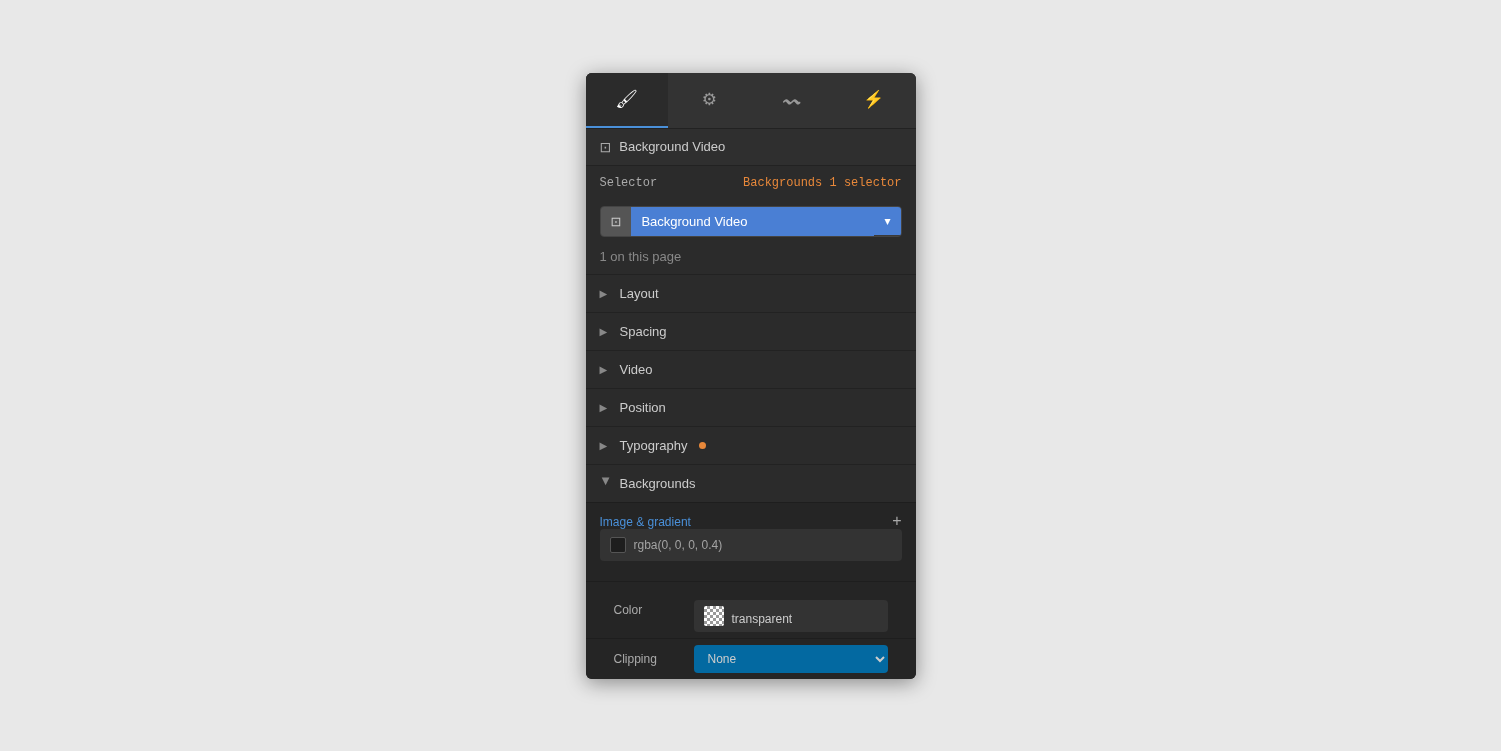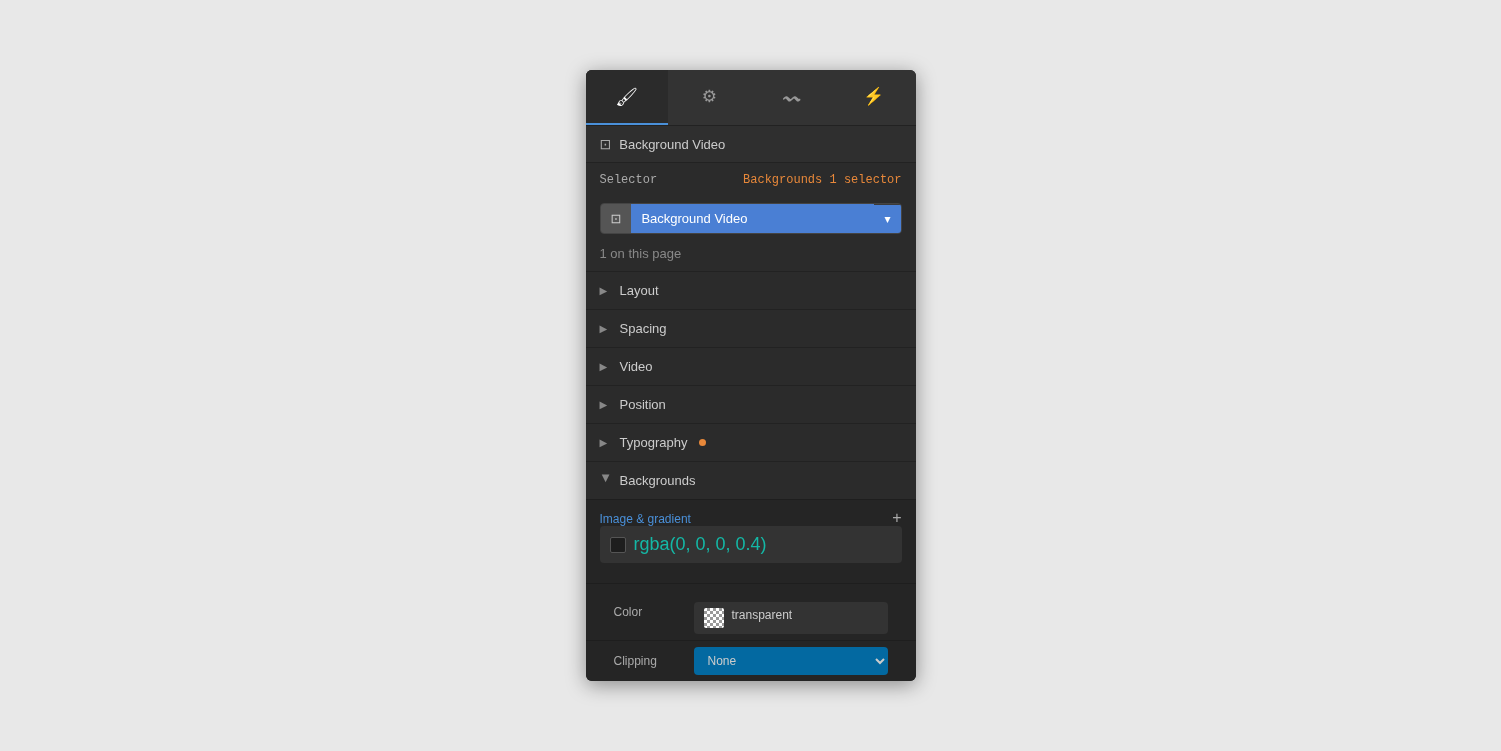--- a/index.html
+++ b/index.html
@@ -191,42 +191,42 @@
       margin-bottom: 10px;
     }
     .color-swatch-small {
       width: 16px;
       height: 16px;
       border-radius: 2px;
       background: rgba(0,0,0,0.4);
       border: 1px solid #555;
     }
     .color-value-text {
-      color: #14b8a6;
-      font-size: 18px;
+      color: #a3a3a3;
+      font-size: 12px;
     }
 
     
     .prop-row {
       display: flex;
       align-items: center;
       padding: 6px 28px;
       background: #252525;
       border-top: 1px solid #1e1e1e;
     }
     .prop-label {
       color: #aaa;
       font-size: 12px;
       width: 80px;
       flex-shrink: 0;
     }
     .prop-value {
       flex: 1;
       display: flex;
-      align-items: flex-start;
+      align-items: flex-end;
       background: #333;
       border-radius: 4px;
       padding: 6px 10px;
       gap: 8px;
       cursor: pointer;
       margin-top: 12px;
     }
 
     .checkerboard {
       width: 20px;

